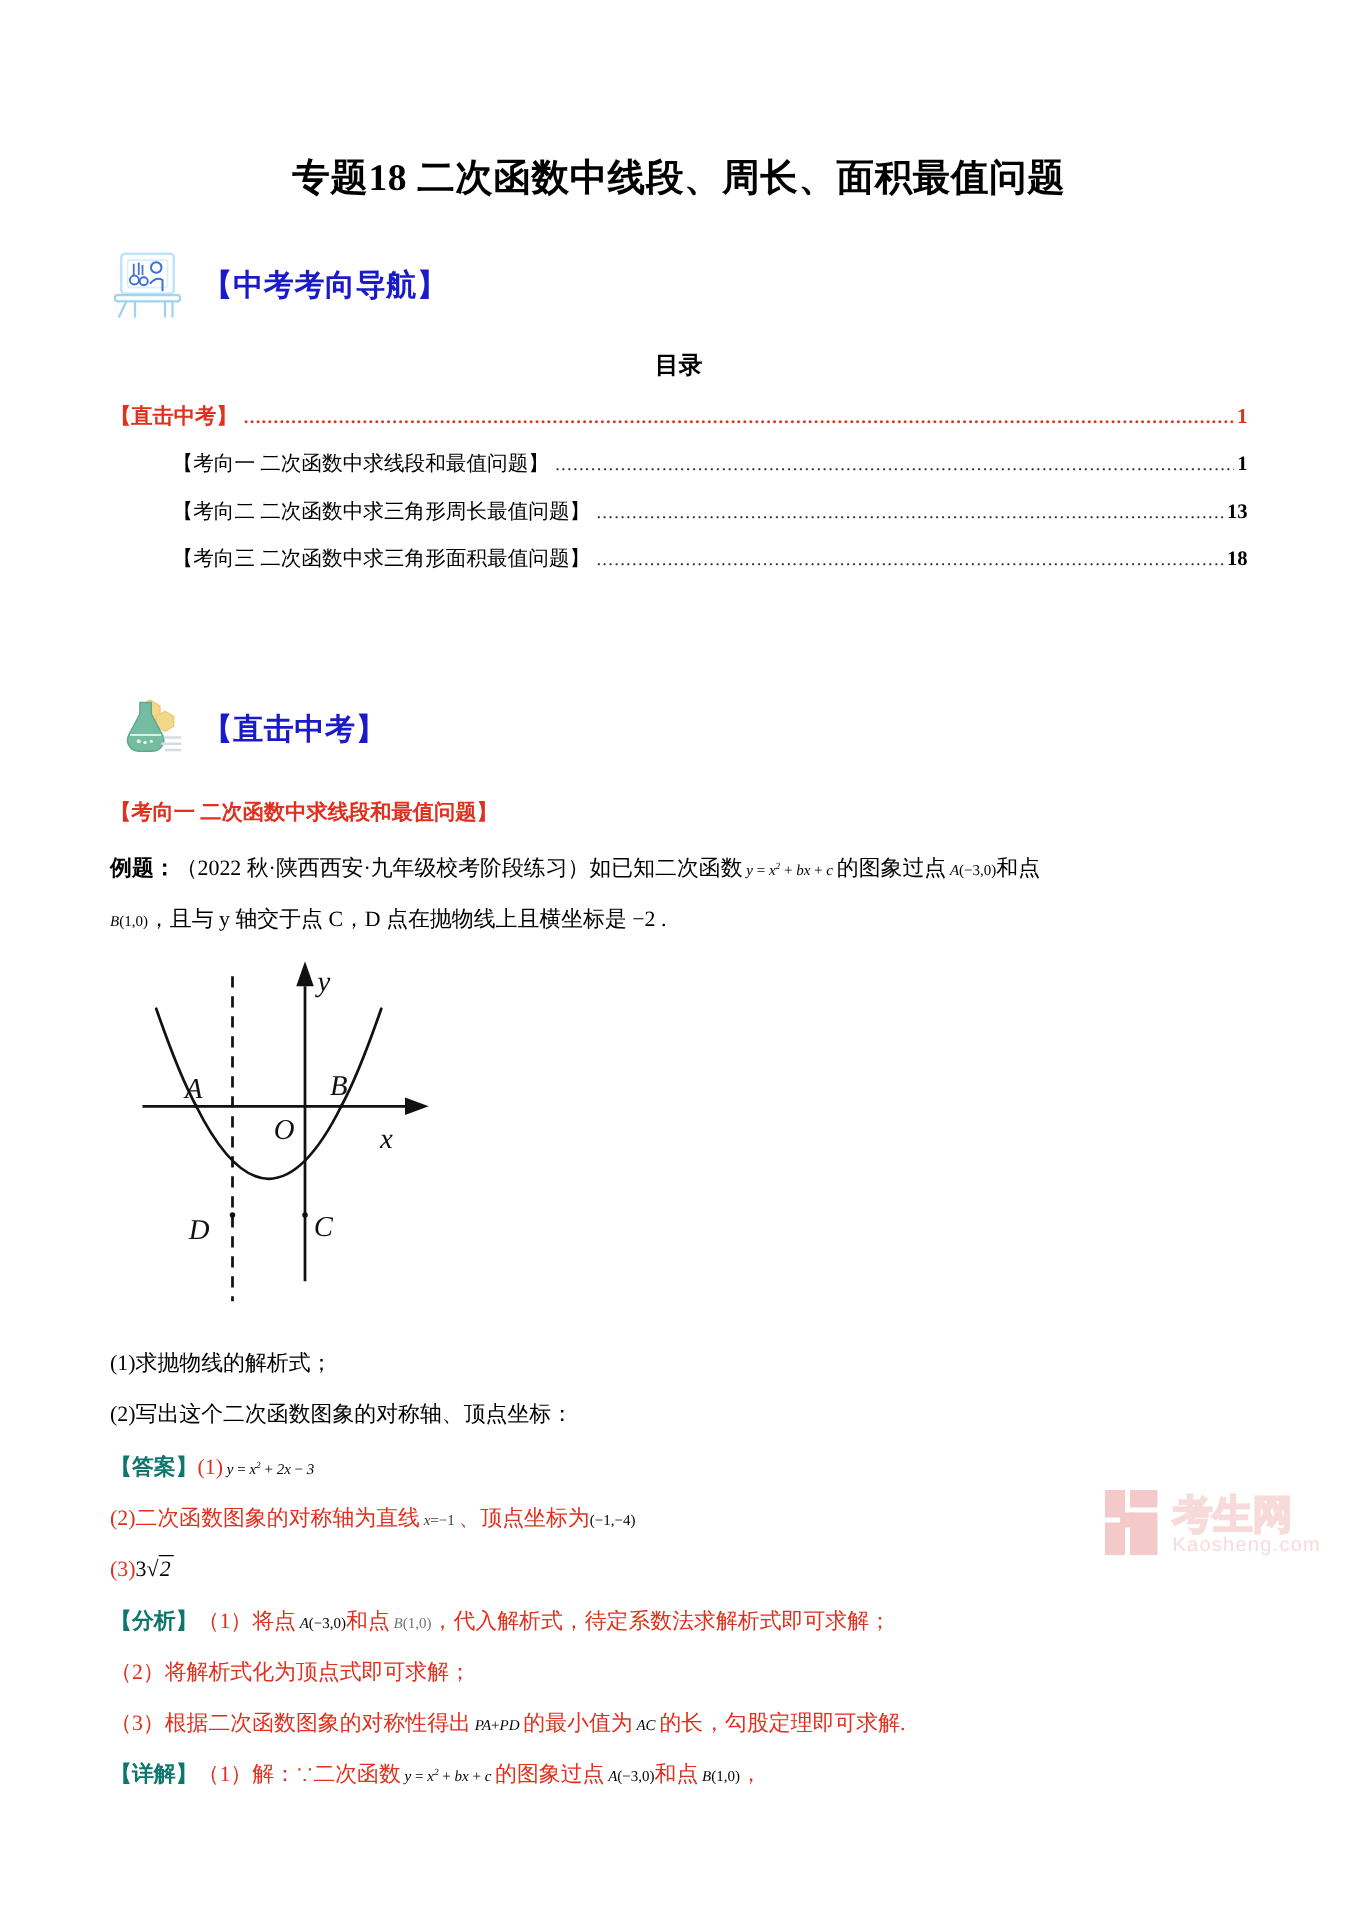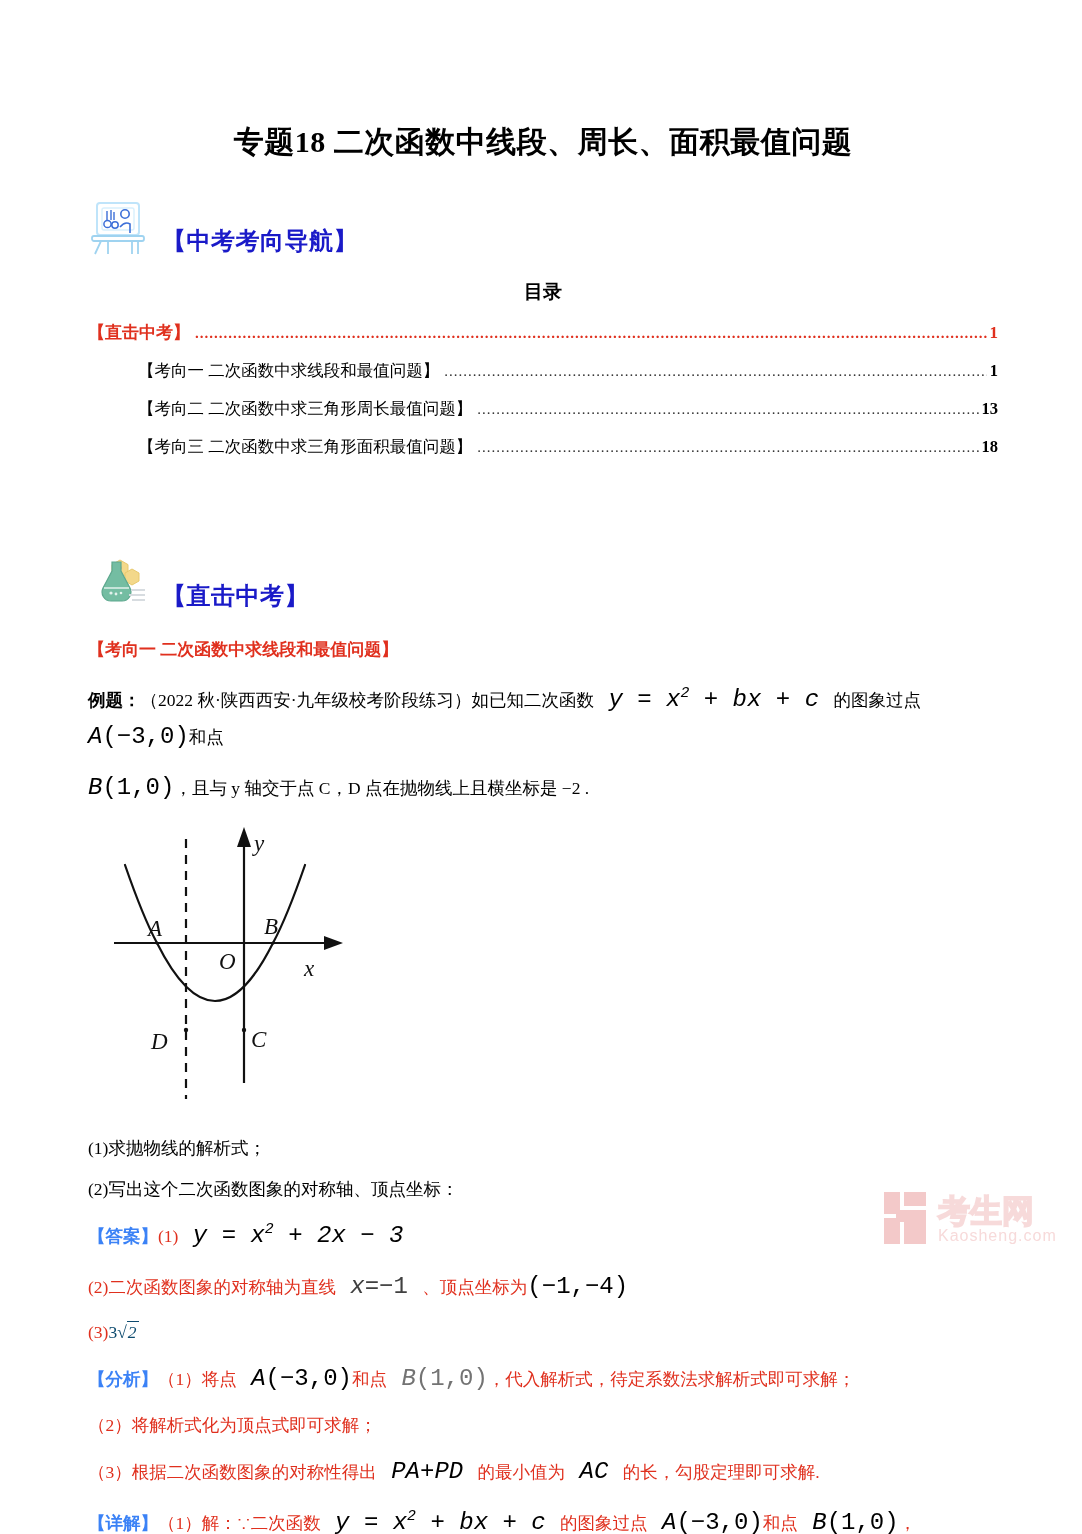--- a/index.html
+++ b/index.html
@@ -36,21 +36,21 @@
     font-weight: bold;
     letter-spacing: 0.5px;
     margin-top: 122px;
     color: #000;
     font-family: "Liberation Serif", "DejaVu Serif", serif;
   }
 
   
   .section-head {
     display: flex;
-    align-items: flex-end;
+    align-items: center;
     margin-top: 36px;
   }
   .section-head.second { margin-top: 96px; }
   .sec-icon {
     width: 62px;
     height: 58px;
     flex: 0 0 62px;
     margin-right: 12px;
   }
   .sec-label {
@@ -109,27 +109,27 @@
   }
   .para {
     font-size: 17.5px;
     line-height: 1.55;
     margin-top: 20px;
     color: #000;
   }
   .para.tight { margin-top: 14px; }
   .para b { font-weight: bold; }
   .red { color: #e0301e; }
-  .redb { color: #3b82f6; font-weight: bold; }
+  .redb { color: #0f766e; font-weight: bold; }
 
   
   .mi {
-    font-family: Liberation Mono, monospace;
+    font-family: Liberation Serif, serif;
     font-style: italic;
-    font-size: 24px;
+    font-size: 12px;
   }
   .mn { font-style: normal; }
   sup.pw { font-size: 0.62em; vertical-align: super; font-style: italic; }
 
   .radical {
     display: inline-block;
     position: relative;
     font-style: italic;
   }
   .radical > .rsym { font-style: normal; }
@@ -273,21 +273,21 @@
 
     <div class="para tight">
       <span class="redb">【答案】</span><span class="red">(1)</span><span class="mi"> y <span class="mn">=</span> x<sup class="pw">2</sup> <span class="mn">+</span> 2x <span class="mn">−</span> 3</span>
     </div>
 
     <div class="para tight red">
       <span>(2)</span><span>二次函数图象的对称轴为直线</span><span class="mi" style="color:#404040"> x<span class="mn">=−1</span> </span><span>、顶点坐标为</span><span class="mi mn" style="color:#000">(−1,−4)</span>
     </div>
 
     <div class="para tight red">
-      <span>(3)</span><span class="mn" style="color:#0c4a6e">3<span class="radical"><span class="rsym">√</span><span class="rbody mn">2</span></span></span>
+      <span>(3)</span><span class="mn" style="color:#000000">3<span class="radical"><span class="rsym">√</span><span class="rbody mn">2</span></span></span>
     </div>
 
     <div class="para tight red">
       <span class="redb">【分析】</span><span>（1）</span><span>将点</span><span class="mi" style="color:#000"> A<span class="mn">(−3,0)</span></span><span>和点</span><span class="mi" style="color:#737373"> B<span class="mn">(1,0)</span></span><span>，代入解析式，待定系数法求解析式即可求解；</span>
     </div>
 
     <div class="para tight red">
       <span>（2）</span><span>将解析式化为顶点式即可求解；</span>
     </div>
 

